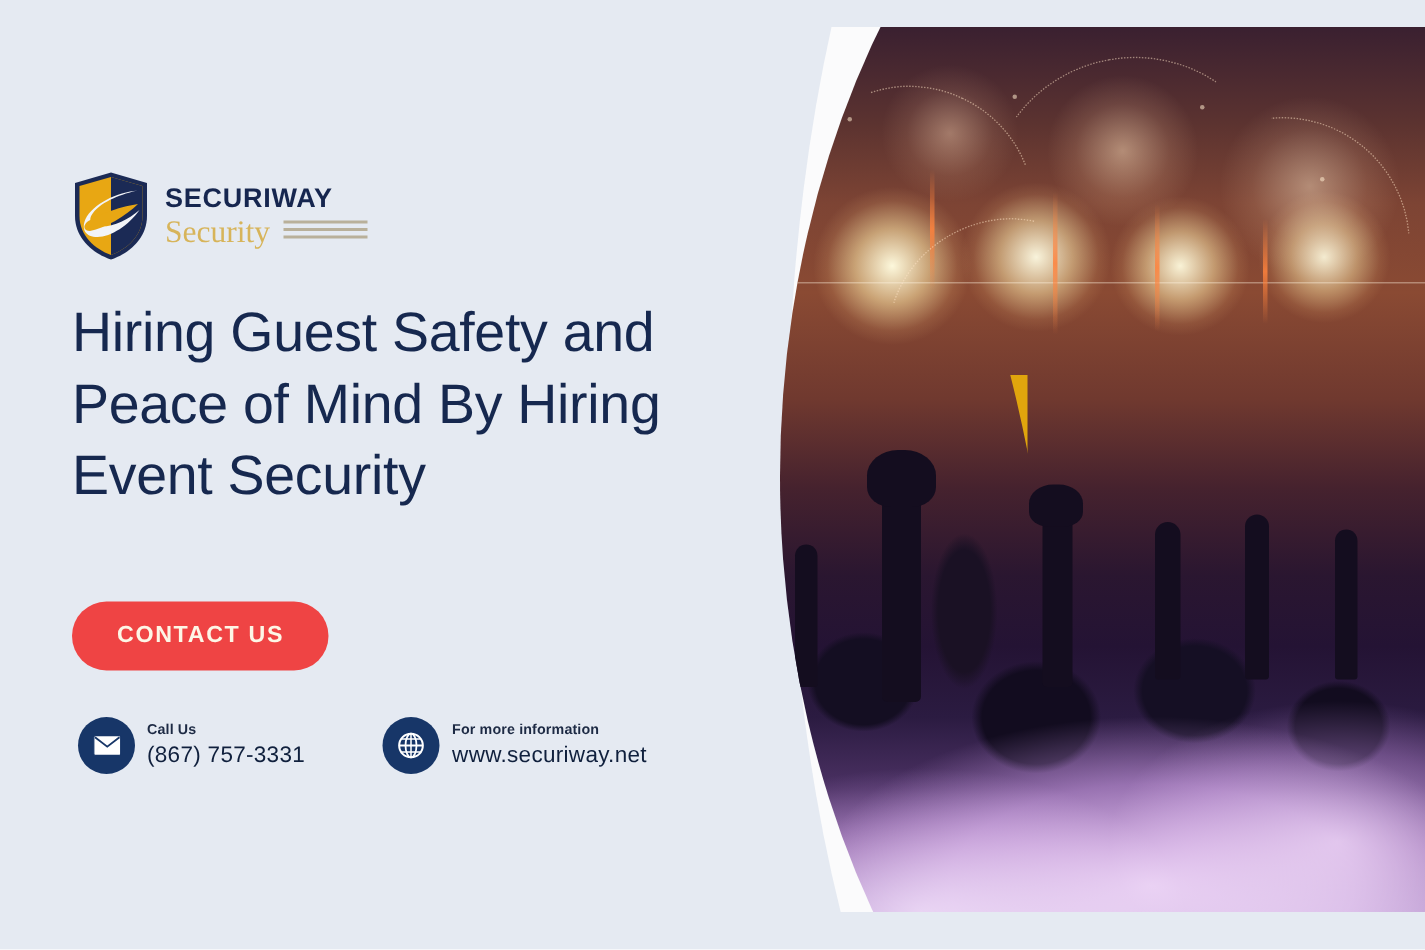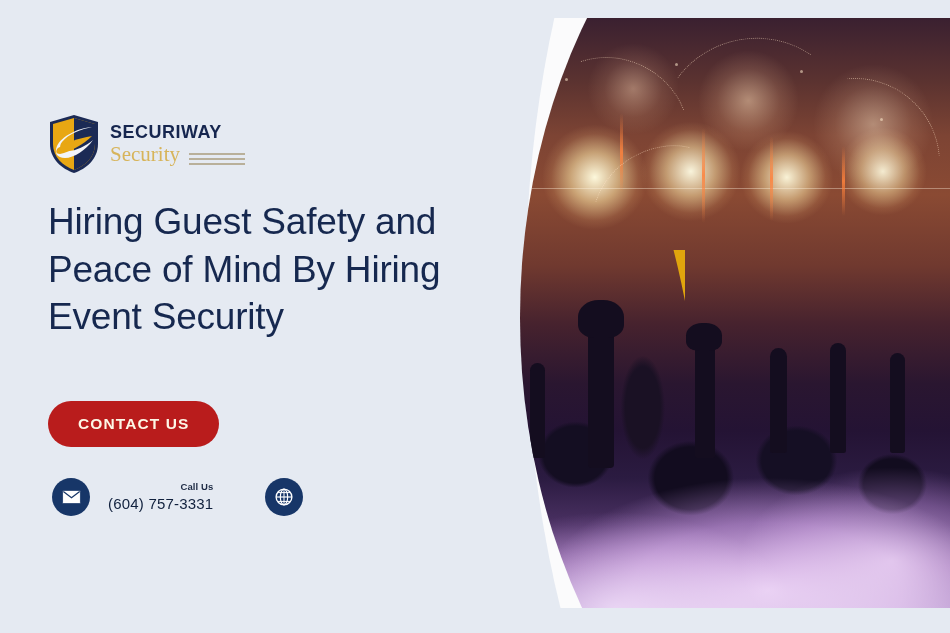--- a/index.html
+++ b/index.html
@@ -224,21 +224,21 @@
   .logo-text { display: flex; flex-direction: column; }
   .logo-name {
     font-size: 18px;
     font-weight: bold;
     letter-spacing: 0.5px;
     color: #16264f;
     line-height: 1;
   }
   .logo-sub-row {
     display: flex;
-    align-items: flex-end;
+    align-items: flex-start;
     margin-top: 3px;
   }
   .logo-sub {
     font-family: "Liberation Serif", serif;
     font-size: 21px;
     color: #d7b45a;
     line-height: 1;
   }
   .logo-lines {
     margin-left: 9px;
@@ -268,43 +268,42 @@
   }
 
   
   .cta {
     position: absolute;
     left: 48px;
     top: 401px;
     padding: 14px 30px;
     border: none;
     border-radius: 26px;
-    background: #b91c1c;
+    background: #ef4444;
     color: #fdf6e6;
     font-size: 15.5px;
     font-weight: bold;
     letter-spacing: 1.1px;
     cursor: pointer;
     font-family: "Liberation Sans", sans-serif;
   }
 
   
   .contact-row {
     position: absolute;
     left: 52px;
     top: 478px;
     display: flex;
     align-items: center;
     gap: 52px;
   }
   .contact-item {
     display: flex;
     align-items: center;
-    gap: 18px;
-    text-align: right;
+    gap: 8px;
   }
   .circle-icon {
     width: 38px; height: 38px;
     flex: 0 0 auto;
     border-radius: 50%;
     background: #173668;
     display: flex;
     align-items: center;
     justify-content: center;
   }
@@ -402,33 +401,37 @@
 
       <div class="contact-item">
         <span class="circle-icon">
           <svg width="19" height="14" viewBox="0 0 24 18">
             <rect x="0.5" y="0.5" width="23" height="17" rx="1.5" fill="#ffffff" stroke="#173668"></rect>
             <path d="M1.5 2 L12 10 L22.5 2" fill="none" stroke="#173668" stroke-width="1.6"></path>
           </svg>
         </span>
         <span class="contact-txt">
           <span class="contact-label">Call Us</span>
-          <span class="contact-value">(604) 757-3331</span>
+          <span class="contact-value">(867) 757-3331</span>
         </span>
       </div>
 
       <div class="contact-item">
         <span class="circle-icon">
           <svg width="22" height="22" viewBox="0 0 24 24">
             <circle cx="12" cy="12" r="10.5" fill="#173668"></circle>
             <circle cx="12" cy="12" r="8.6" fill="none" stroke="#ffffff" stroke-width="1.5"></circle>
             <ellipse cx="12" cy="12" rx="4" ry="8.6" fill="none" stroke="#ffffff" stroke-width="1.3"></ellipse>
             <line x1="3.4" y1="12" x2="20.6" y2="12" stroke="#ffffff" stroke-width="1.3"></line>
             <line x1="5" y1="7.2" x2="19" y2="7.2" stroke="#ffffff" stroke-width="1.1"></line>
             <line x1="5" y1="16.8" x2="19" y2="16.8" stroke="#ffffff" stroke-width="1.1"></line>
             <line x1="12" y1="3.4" x2="12" y2="20.6" stroke="#ffffff" stroke-width="1.1"></line>
           </svg>
         </span>
+        <span class="contact-txt">
+          <span class="contact-label">For more information</span>
+          <span class="contact-value">www.securiway.net</span>
+        </span>
       </div>
 
     </div>
   </div>
 </div>
 
 </body></html>

